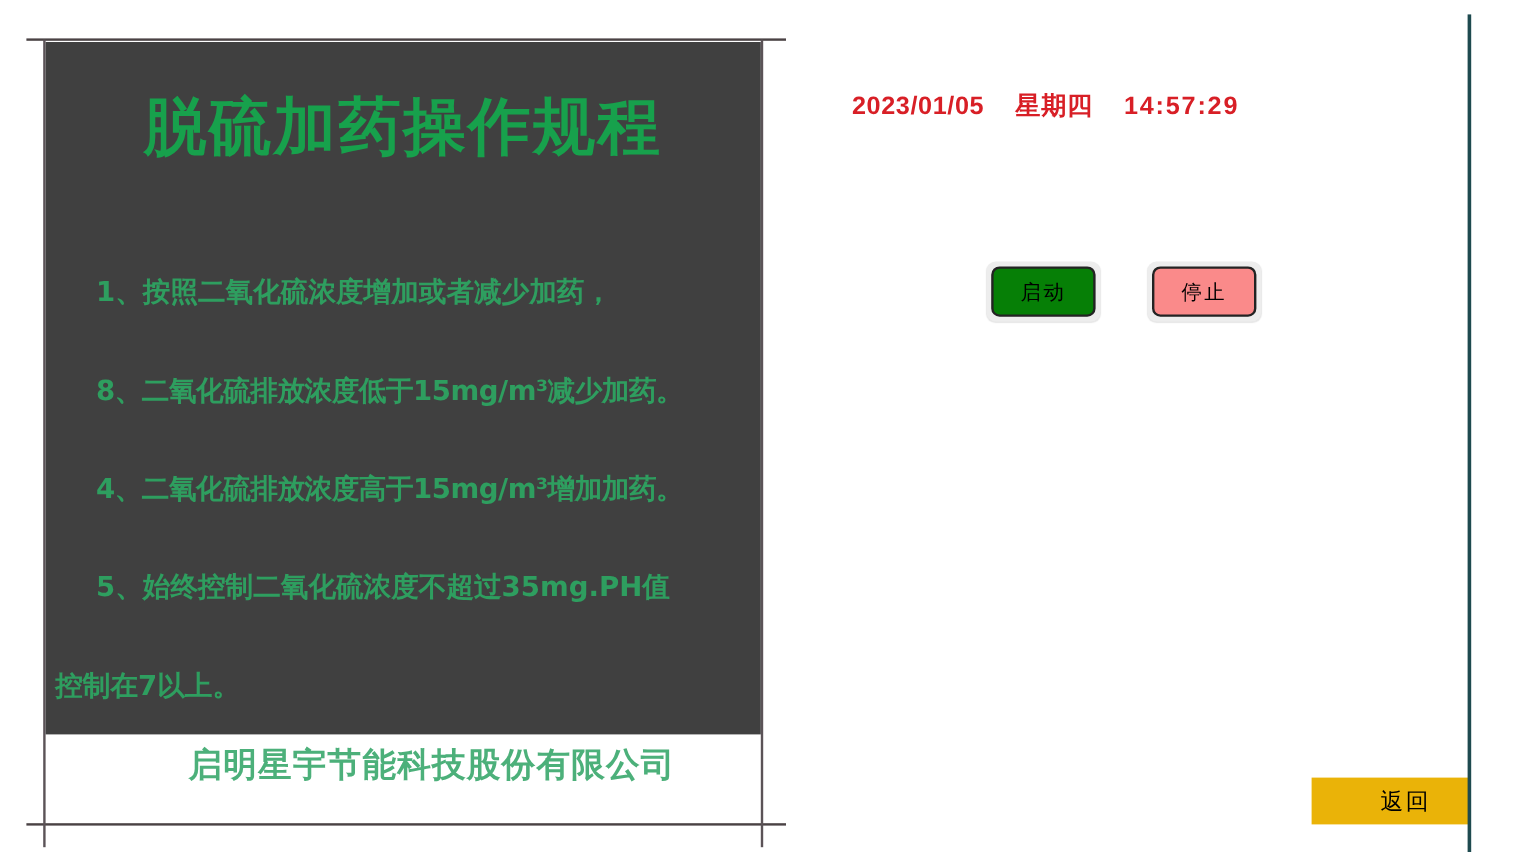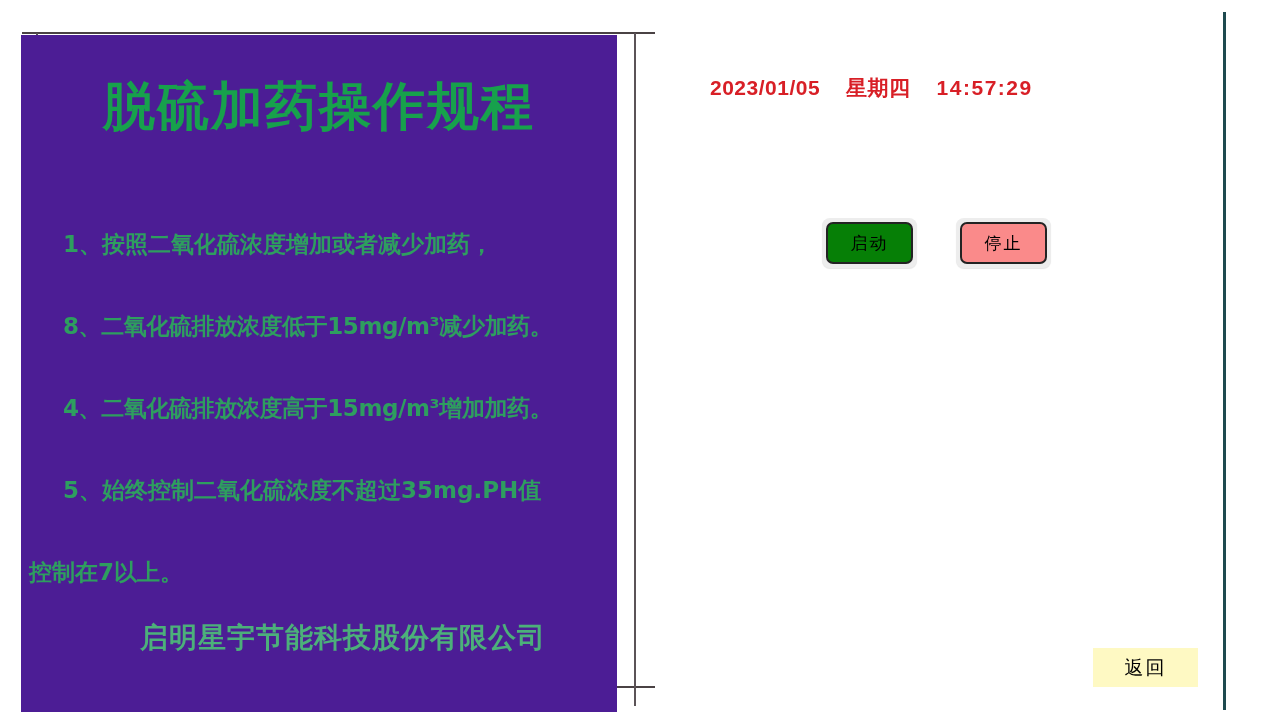--- a/index.html
+++ b/index.html
@@ -33,25 +33,25 @@
   .rule-v {
     position: absolute;
     background: #5b5357;
     width: 2px;
   }
   .rule-v.left  { left: 36px;  top: 33px; height: 673px; }
   .rule-v.right { left: 634px; top: 33px; height: 673px; }
 
   #doc-body {
     position: absolute;
-    left: 21px;
+    left: 38px;
     top: 35px;
     width: 596px;
-    height: 677px;
-    background: #4c1d95;
+    height: 577px;
+    background: #404040;
     box-sizing: border-box;
     padding: 0;
   }
 
   #doc-title {
     position: absolute;
     left: 0;
     top: 42px;
     width: 596px;
     text-align: center;
@@ -169,29 +169,30 @@
     font-family: "DejaVu Serif", "Liberation Serif", serif;
     white-space: nowrap;
   }
 
   #back-button {
     position: absolute;
     left: 423px;
     top: 648px;
     width: 105px;
     height: 39px;
-    background: #fef9c3;
+    background: #eab308;
     display: flex;
     align-items: center;
     justify-content: center;
     color: #000000;
     font-size: 19px;
     letter-spacing: 2px;
     font-family: "DejaVu Serif", "Liberation Serif", serif;
     cursor: pointer;
+    padding-left: 26px;
   }
 
   #right-divider {
     position: absolute;
     left: 553px;
     top: 12px;
     width: 3px;
     height: 698px;
     background: #1e4a4f;
   }

